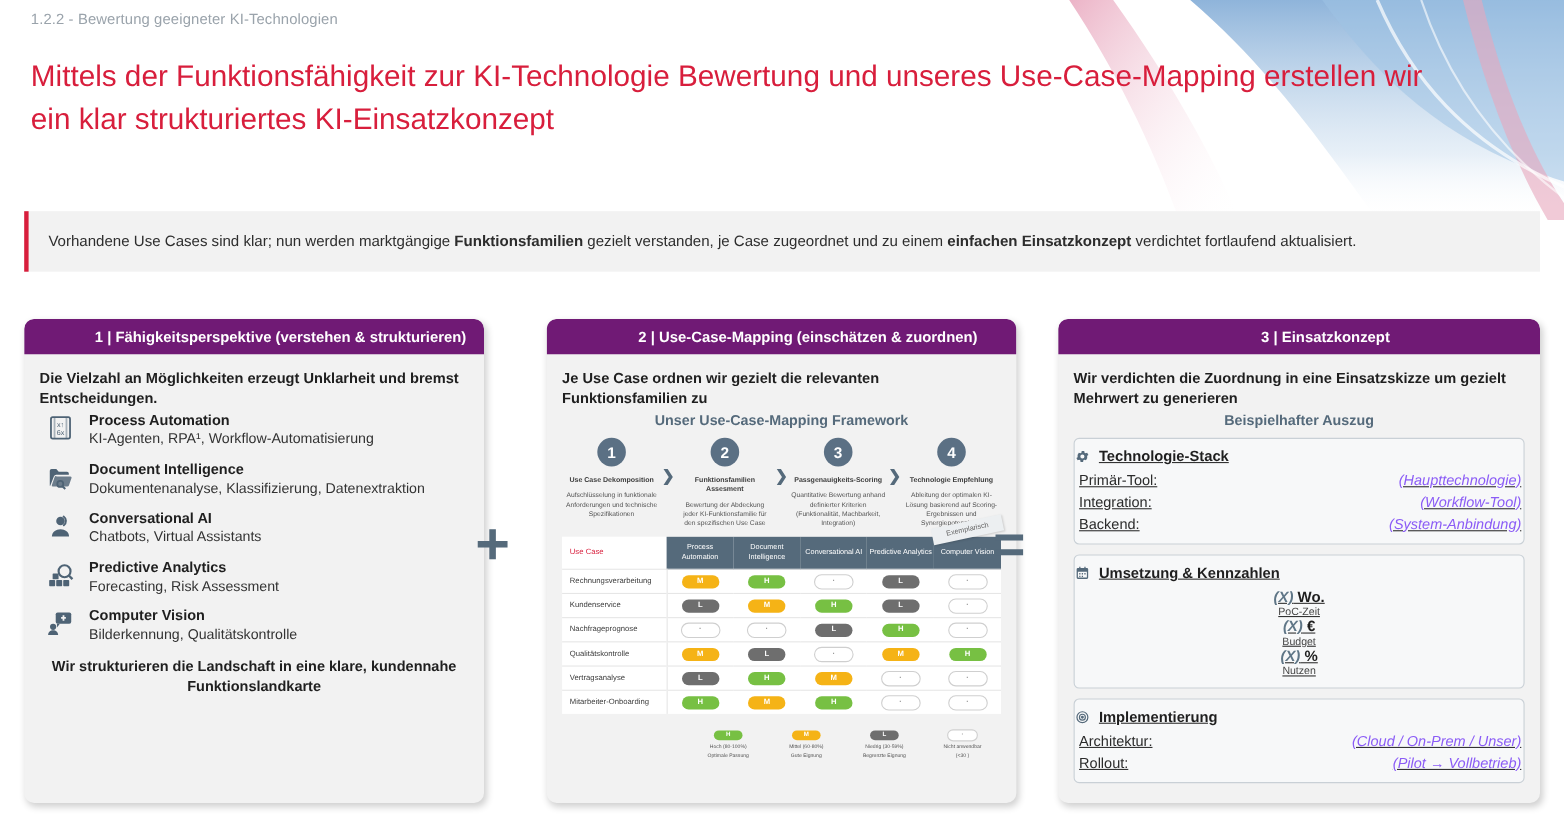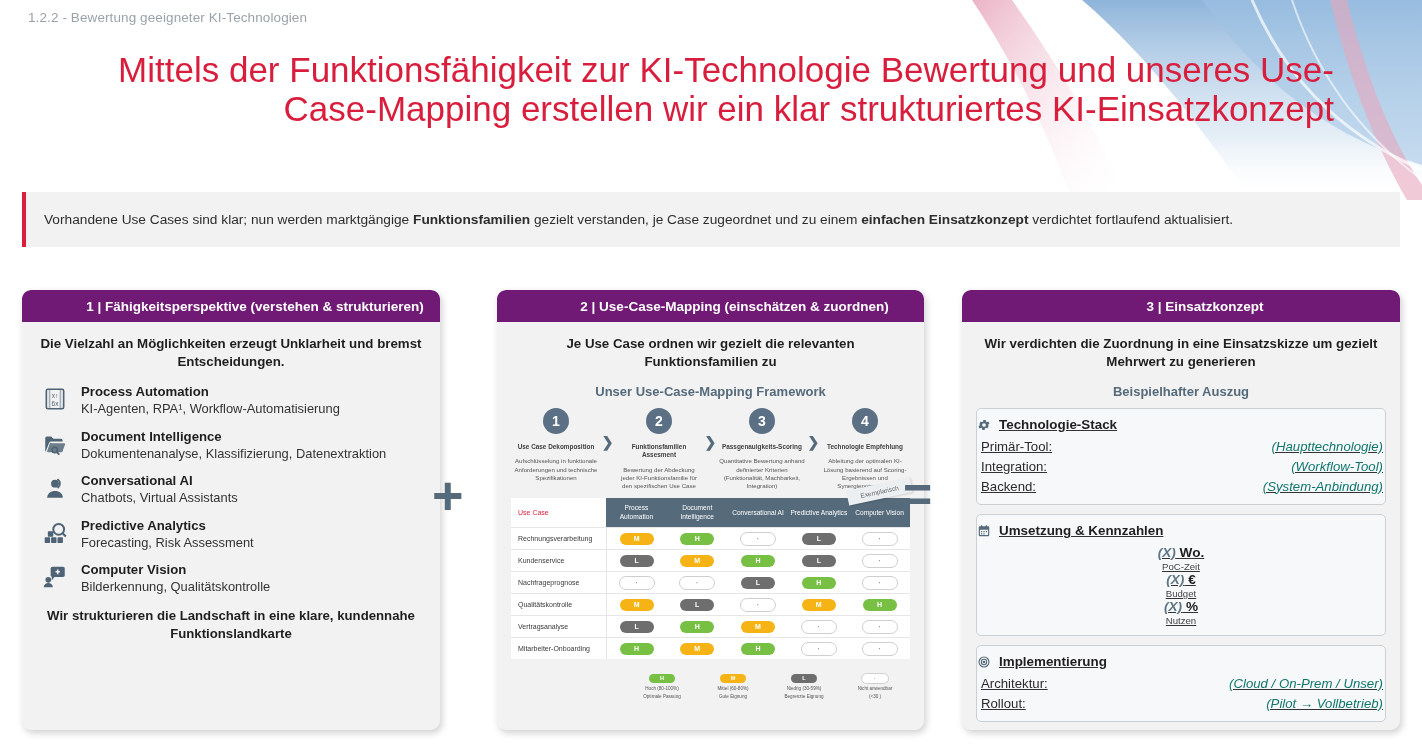--- a/index.html
+++ b/index.html
@@ -3,36 +3,36 @@
 <meta charset="utf-8">
 <style>
   html,body{margin:0;padding:0;}
   body{
     width:1422px;height:744px;overflow:hidden;position:relative;
     font-family:"Liberation Sans", sans-serif;
     background:#ffffff;color:#333;
   }
   .deco{position:absolute;top:0;right:0;width:470px;height:200px;overflow:hidden;pointer-events:none;}
   .slide-kicker{position:absolute;left:28px;top:10px;font-size:13.5px;color:#9aa3ab;letter-spacing:.1px;}
-  .slide-title{position:absolute;left:44px;top:50px;width:1290px;font-size:35px;line-height:39px;color:#d81e3c;font-weight:400;text-align:right;}
+  .slide-title{position:absolute;left:28px;top:50px;width:1290px;font-size:27px;line-height:39px;color:#d81e3c;font-weight:400;}
   .callout{position:absolute;left:22px;top:192px;width:1378px;background:#f2f2f2;border-left:4px solid #d81e3c;
     padding:17px 20px 17px 18px;box-sizing:border-box;}
   .callout p{margin:0;font-size:13.7px;line-height:21px;color:#2d2d2d;}
   .callout b{font-weight:bold;}
 
   .cols{position:absolute;left:22px;top:290px;width:1378px;height:440px;}
   .panel{position:absolute;top:0;bottom:0;background:#f2f2f2;border-radius:9px;
     box-shadow:2px 3px 7px rgba(0,0,0,.19);overflow:hidden;}
   .panel.p1{left:0;width:418px;}
   .panel.p2{left:475px;width:427px;}
   .panel.p3{left:940px;width:438px;}
   .panel-head{height:32px;background:#701a75;border-radius:8px 8px 0 0;color:#fff;
     display:flex;align-items:center;justify-content:center;font-size:13.5px;font-weight:bold;padding-left:48px;}
   .panel-body{padding:13px 14px 10px 14px;}
-  .lead{font-size:13.3px;font-weight:bold;color:#1f1f1f;text-align:center;line-height:18px;margin:0 0 13px 0;}
+  .lead{font-size:13.3px;font-weight:bold;color:#1f1f1f;line-height:18px;margin:0 0 3px 0;}
   .sub-lead{font-size:13px;font-weight:bold;color:#556a7b;text-align:center;margin:0 0 9px 0;}
 
   .cap-item{display:flex;gap:11px;margin:0 0 11px 4px;align-items:flex-start;}
   .cap-ico{width:30px;min-width:30px;height:30px;display:flex;align-items:center;justify-content:center;color:#4e6375;}
   .cap-txt h4{margin:0;font-size:13.2px;font-weight:bold;color:#1f1f1f;line-height:16px;}
   .cap-txt p{margin:1px 0 0 0;font-size:12.9px;color:#333;line-height:16.5px;}
   .panel-foot{font-size:13.2px;font-weight:bold;text-align:center;line-height:18px;color:#1f1f1f;margin:6px 4px 0 4px;}
 
   .plus,.equals{position:absolute;color:#556a7b;font-weight:bold;}
   .plus{left:432px;top:468px;font-size:54px;line-height:54px;}
@@ -62,21 +62,21 @@
   .legend{display:flex;justify-content:flex-end;gap:9px;margin-top:7px;padding-right:4px;}
   .leg{text-align:center;width:62px;}
   .leg .lp{display:inline-block;min-width:26px;padding:1.5px 0;border-radius:7px;font-size:5.6px;font-weight:bold;color:#fff;}
   .leg .lt{font-size:4.6px;color:#555;line-height:6px;margin-top:2px;}
 
   .card{border:1px solid #c9d0d6;border-radius:5px;background:#f7f8f9;padding:8px 0;margin-bottom:9px;text-decoration:underline;}
   .card-h{display:flex;align-items:center;gap:8px;font-size:13.4px;font-weight:bold;color:#1f1f1f;margin-bottom:4px;}
   .card-h .ci{color:#556a7b;display:flex;}
   .row{display:flex;justify-content:space-between;align-items:baseline;font-size:13.2px;padding:2.5px 2px 2.5px 4px;}
   .row .k{color:#2b2b2b;}
-  .row .v{color:#0f766e;font-style:italic;}
+  .row .v{color:#8b5cf6;font-style:italic;}
   .kpis{display:flex;justify-content:space-around;text-align:center;padding:3px 0 1px 0;flex-direction:column;}
   .kpi .kv{font-size:13.6px;font-weight:bold;color:#1f1f1f;}
   .kpi .kv i{color:#5f7687;}
   .kpi .kl{font-size:9.6px;color:#444;margin-top:1px;}
 </style>
 </head>
 <body>
 
 <div class="deco">
   <svg width="470" height="200" viewBox="0 0 470 200">

